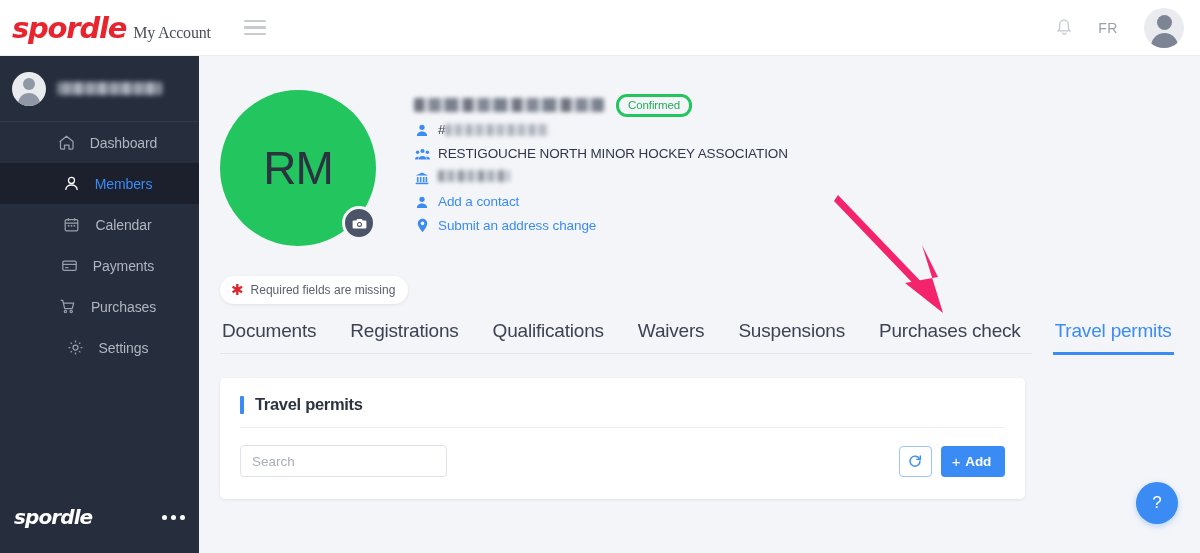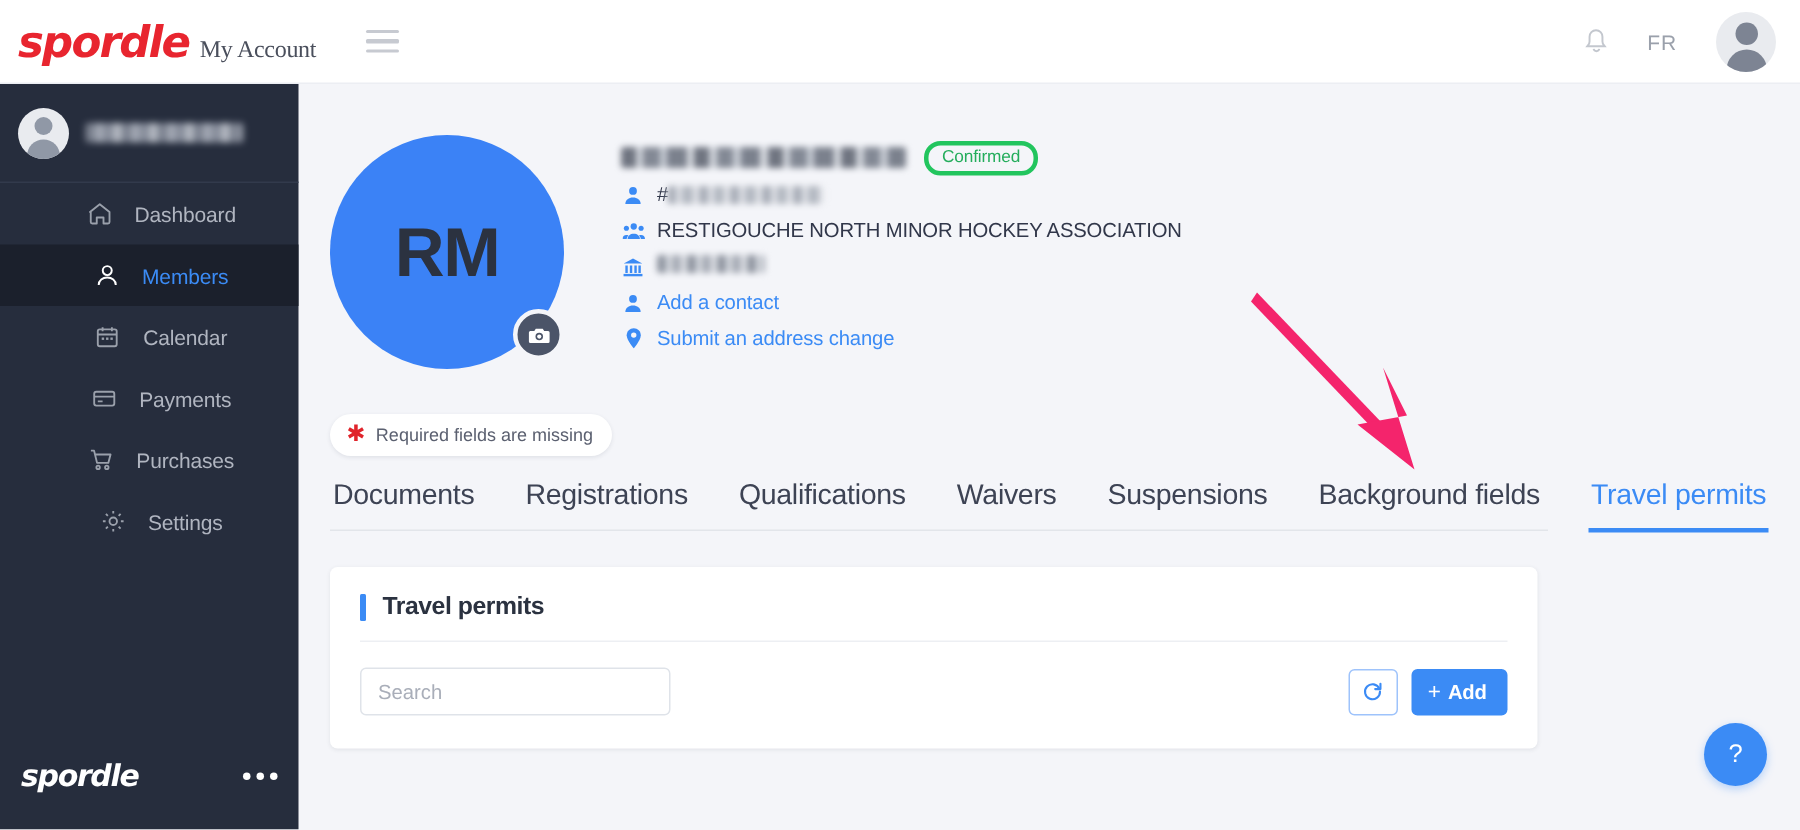--- a/index.html
+++ b/index.html
@@ -58,23 +58,23 @@
   .foot-logo { font-size: 20px; font-weight: bold; font-style: italic; color: #ffffff; letter-spacing: -0.9px; font-family: "DejaVu Sans", sans-serif; }
   .foot-dots { margin-left: auto; display: flex; gap: 4px; cursor: pointer; }
   .foot-dots i { width: 5px; height: 5px; border-radius: 50%; background: #ffffff; display: block; }
 
   
   .main { position: absolute; top: 56px; left: 199px; width: 1001px; height: 497px; background: #f4f5f9; }
 
   .profile { position: relative; padding: 34px 0 0 21px; display: flex; }
   .av-wrap { position: relative; width: 156px; height: 156px; flex: none; }
   .big-av {
-    width: 156px; height: 156px; border-radius: 50%; background: #3b82f6;
+    width: 156px; height: 156px; border-radius: 50%; background: #22c55e;
     display: flex; align-items: center; justify-content: center;
-    font-size: 46px; font-weight: bold; color: #2b3240; letter-spacing: -1px;
+    font-size: 46px; font-weight: normal; color: #2b3240; letter-spacing: -1px;
   }
   .cam-btn {
     position: absolute; right: 0px; bottom: 6px; width: 34px; height: 34px;
     border-radius: 50%; background: #4b5468; border: 3px solid #f4f5f9;
     display: flex; align-items: center; justify-content: center; cursor: pointer;
   }
 
   .pdetails { margin-left: 38px; padding-top: 6px; }
   .pname-row { display: flex; align-items: center; height: 18px; }
   .blur-fullname { height: 14px; width: 190px; border-radius: 2px;
@@ -348,21 +348,21 @@
       <span class="req-star">✱</span>
       <span>Required fields are missing</span>
     </div>
 
     <div class="tabs">
       <div class="tab">Documents</div>
       <div class="tab">Registrations</div>
       <div class="tab">Qualifications</div>
       <div class="tab">Waivers</div>
       <div class="tab">Suspensions</div>
-      <div class="tab">Background fields</div>
+      <div class="tab">Purchases check</div>
       <div class="tab active">Travel permits</div>
     </div>
 
     <div class="card">
       <div class="card-title-row">
         <span class="title-bar"></span>
         <span class="card-title">Travel permits</span>
       </div>
       <div class="card-div"></div>
       <div class="card-tools">

